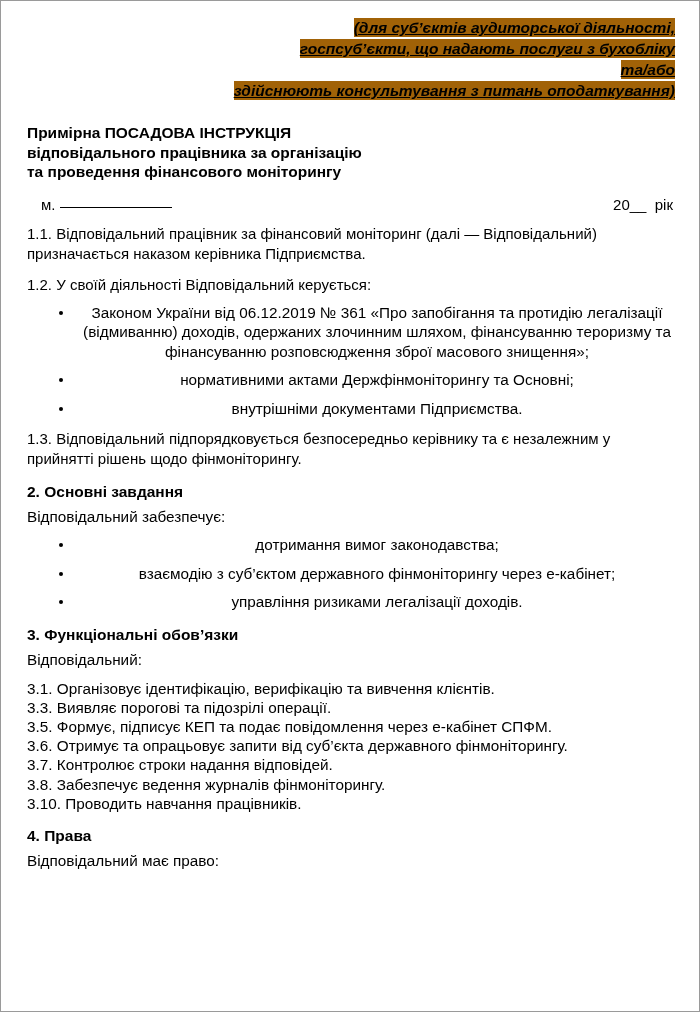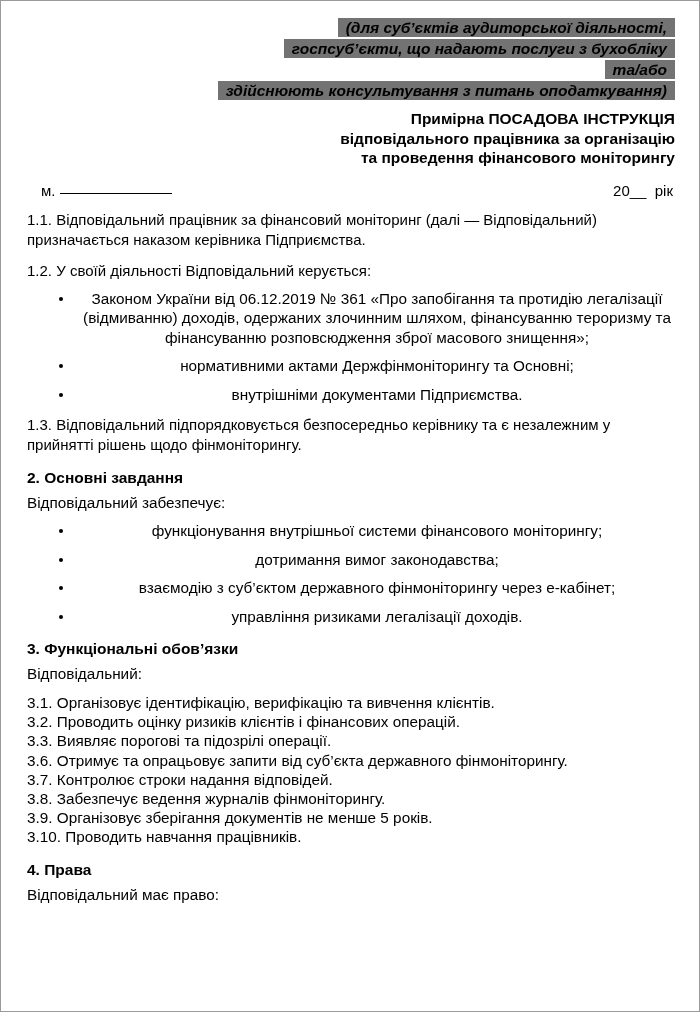--- a/index.html
+++ b/index.html
@@ -30,33 +30,34 @@
   .note {
     text-align: right;
     font-style: italic;
     font-weight: bold;
     font-size: 15.5px;
     line-height: 21px;
     margin: 8px 0 0 0;
     padding: 0;
   }
   .note span.hl {
-    background: #737373;
+    background: #a16207;
     -webkit-box-decoration-break: clone;
     box-decoration-break: clone;
-    padding: 1px 8px;
+    padding: 1px 0;
+    text-decoration: underline;
   }
 
   
   .title-block {
-    text-align: right;
+    text-align: left;
     font-weight: bold;
     font-size: 15.5px;
     line-height: 19.5px;
-    margin-top: 8px;
+    margin-top: 22px;
   }
   .title-block .tline { display: block; }
 
   
   .place-row {
     display: flex;
     justify-content: space-between;
     align-items: baseline;
     font-size: 15px;
     margin-top: 14px;
@@ -163,36 +164,34 @@
     <ul class="bullets">
       <li>Законом України від 06.12.2019 № 361 «Про запобігання та протидію легалізації (відмиванню) доходів, одержаних злочинним шляхом, фінансуванню тероризму та фінансуванню розповсюдження зброї масового знищення»;</li>
       <li>нормативними актами Держфінмоніторингу та Основні;</li>
       <li>внутрішніми документами Підприємства.</li>
     </ul>
     <p class="para">1.3. Відповідальний підпорядковується безпосередньо керівнику та є незалежним у прийнятті рішень щодо фінмоніторингу.</p>
 
     <h2 class="section">2. Основні завдання</h2>
     <p class="lead">Відповідальний забезпечує:</p>
     <ul class="bullets">
-      <li>функціонування внутрішньої системи фінансового моніторингу;</li>
       <li>дотримання вимог законодавства;</li>
       <li>взаємодію з суб’єктом державного фінмоніторингу через е-кабінет;</li>
       <li>управління ризиками легалізації доходів.</li>
     </ul>
 
     <h2 class="section">3. Функціональні обов’язки</h2>
     <p class="lead">Відповідальний:</p>
     <ol class="duties">
       <li>3.1. Організовує ідентифікацію, верифікацію та вивчення клієнтів.</li>
-      <li>3.2. Проводить оцінку ризиків клієнтів і фінансових операцій.</li>
       <li>3.3. Виявляє порогові та підозрілі операції.</li>
+      <li>3.5. Формує, підписує КЕП та подає повідомлення через е-кабінет СПФМ.</li>
       <li>3.6. Отримує та опрацьовує запити від суб’єкта державного фінмоніторингу.</li>
       <li>3.7. Контролює строки надання відповідей.</li>
       <li>3.8. Забезпечує ведення журналів фінмоніторингу.</li>
-      <li>3.9. Організовує зберігання документів не менше 5 років.</li>
       <li>3.10. Проводить навчання працівників.</li>
     </ol>
 
     <h2 class="section">4. Права</h2>
     <p class="lead">Відповідальний має право:</p>
 
   </div>
 </div>
 
 </body></html>

